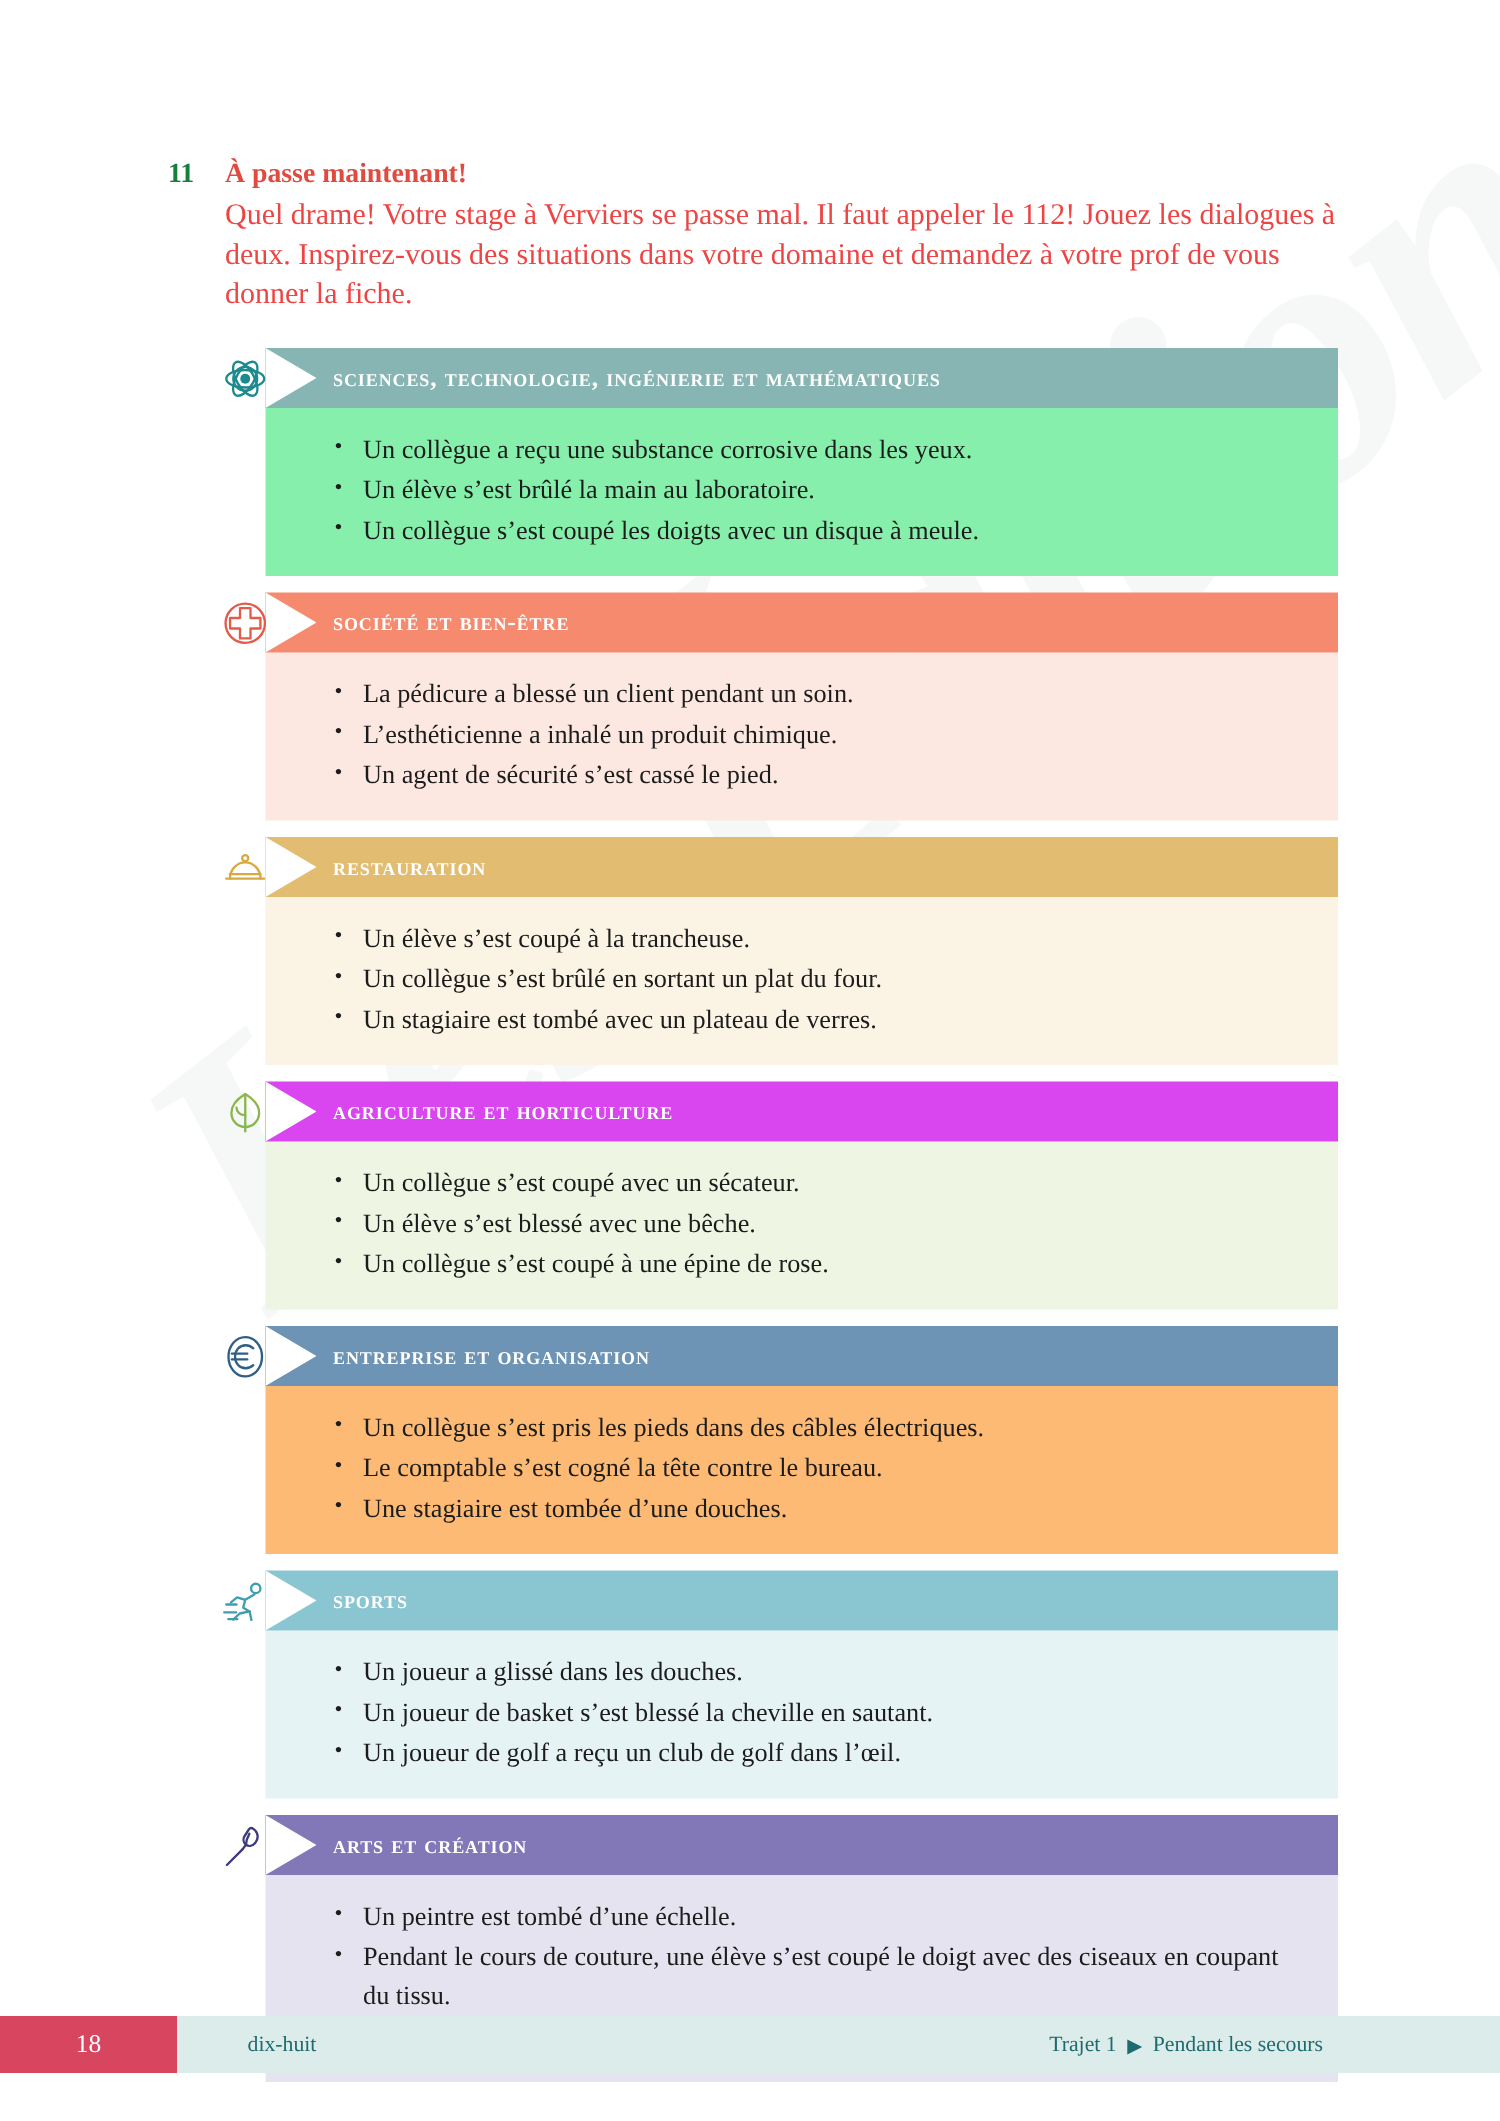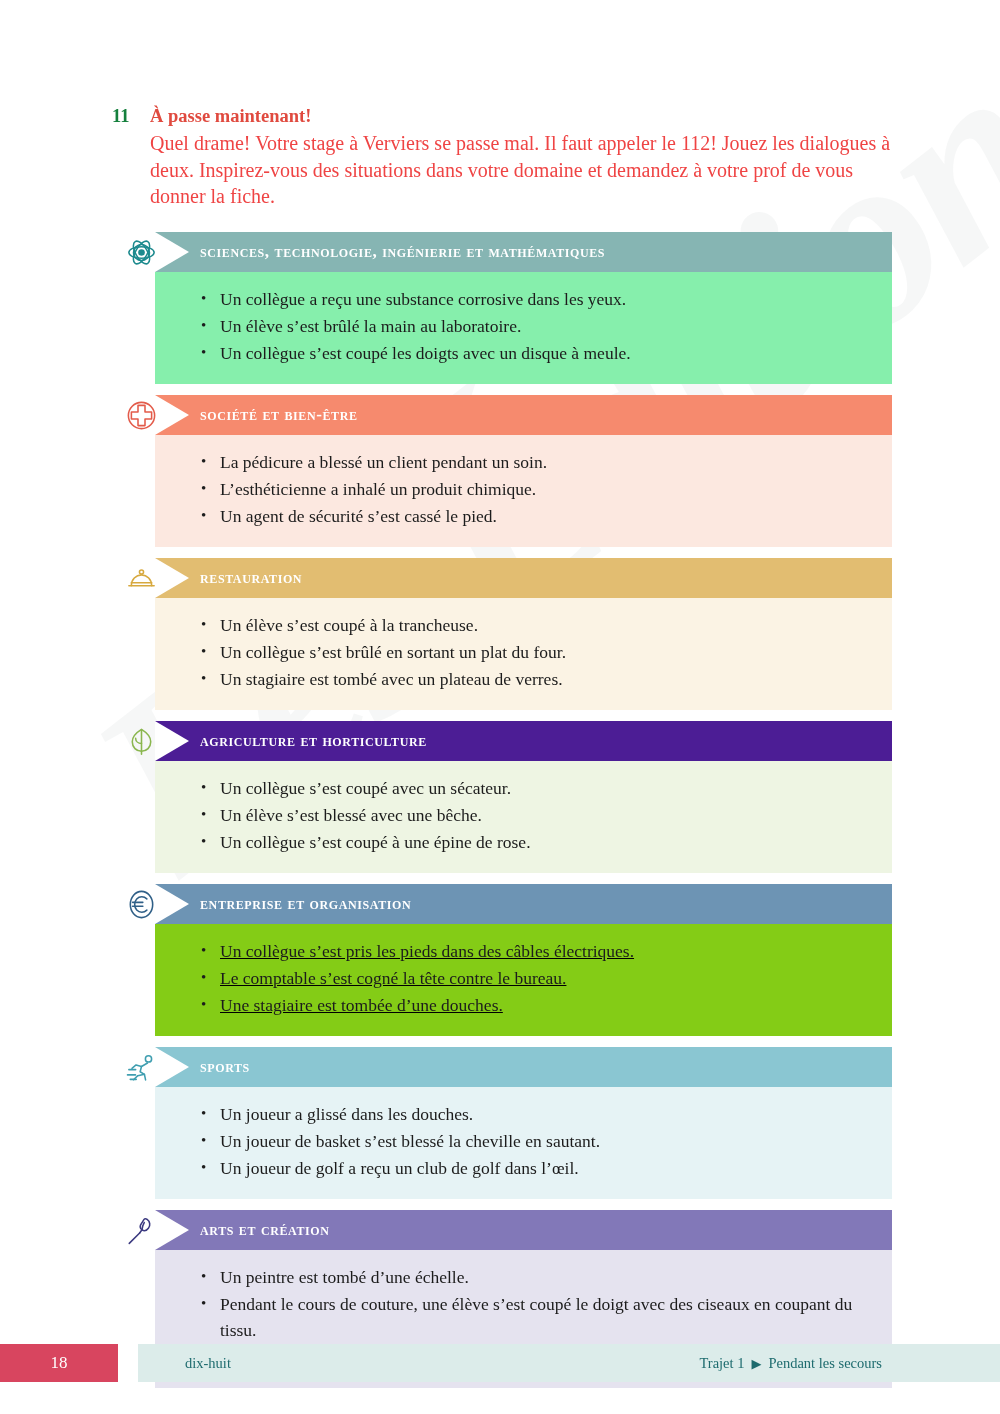--- a/index.html
+++ b/index.html
@@ -78,20 +78,21 @@
     line-height: 26.5px;
   }
 
   
   #blocks {
     position: absolute;
     left: 0;
     top: 232px;
     width: 1000px;
     z-index: 2;
+    padding-left: 22px;
   }
   .block { position: relative; margin-bottom: 11px; }
 
   .block-header {
     position: relative;
     margin-left: 155px;
     margin-right: 108px;
     height: 40px;
     display: flex;
     align-items: center;
@@ -156,21 +157,20 @@
   
   #footer {
     position: absolute;
     left: 0;
     bottom: 32px;
     width: 1000px;
     height: 38px;
     z-index: 4;
     display: flex;
     align-items: stretch;
-    gap: 20px;
   }
   #footer-pagebox {
     width: 118px;
     flex: 0 0 118px;
     background: #d8455f;
     color: #ffffff;
     display: flex;
     align-items: center;
     justify-content: center;
     font-size: 17px;
@@ -279,21 +279,21 @@
         </div>
       </div>
       <div class="block">
         <div class="block-icon">
           <svg viewBox="0 0 36 36">
             <path d="M18 5.5c6.5 4 9.5 8.2 9.5 12.8 0 5.6-4.2 9.8-9.5 9.8s-9.5-4.2-9.5-9.8c0-4.6 3-8.8 9.5-12.8z" fill="none" stroke="#8ab64e" stroke-width="1.6" stroke-linecap="round" stroke-linejoin="round"></path>
             <path d="M18 6v25" fill="none" stroke="#8ab64e" stroke-width="1.6" stroke-linecap="round" stroke-linejoin="round"></path>
             <path d="M18 20c-3.4 0-6-2.2-6-5.2" fill="none" stroke="#8ab64e" stroke-width="1.6" stroke-linecap="round" stroke-linejoin="round"></path>
           </svg>
         </div>
-        <div class="block-header" style="background: #4c1d95; text-align: right;">
+        <div class="block-header" style="background: #d946ef; text-align: right;">
           <div class="notch"></div>
           <div class="block-title">Agriculture et horticulture</div>
         </div>
         <div class="block-body" style="background: rgb(238, 245, 227);">
           <ul class="bullet-list">
             <li>Un collègue s’est coupé avec un sécateur.</li>
             <li>Un élève s’est blessé avec une bêche.</li>
             <li>Un collègue s’est coupé à une épine de rose.</li>
           </ul>
         </div>
@@ -303,21 +303,21 @@
           <svg viewBox="0 0 36 36">
             <ellipse cx="18" cy="18" rx="11.5" ry="13.5" fill="none" stroke="#2f5f87" stroke-width="1.6" stroke-linecap="round" stroke-linejoin="round"></ellipse>
             <path d="M23.5 12.2c-1.4-1.3-3.2-2.1-5.2-2.1-4.2 0-7.3 3.5-7.3 7.9s3.1 7.9 7.3 7.9c2 0 3.8-.8 5.2-2.1" fill="none" stroke="#2f5f87" stroke-width="1.6" stroke-linecap="round" stroke-linejoin="round"></path>
             <path d="M8.8 15.8h10.6M8.8 19.8h10.6" fill="none" stroke="#2f5f87" stroke-width="1.6" stroke-linecap="round" stroke-linejoin="round"></path>
           </svg>
         </div>
         <div class="block-header" style="background: rgb(109, 148, 180);">
           <div class="notch"></div>
           <div class="block-title">Entreprise et organisation</div>
         </div>
-        <div class="block-body" style="background: #84cc16; text-decoration: underline;">
+        <div class="block-body" style="background: #fdba74;">
           <ul class="bullet-list">
             <li>Un collègue s’est pris les pieds dans des câbles électriques.</li>
             <li>Le comptable s’est cogné la tête contre le bureau.</li>
             <li>Une stagiaire est tombée d’une douches.</li>
           </ul>
         </div>
       </div>
       <div class="block">
         <div class="block-icon">
           <svg viewBox="0 0 36 36">

